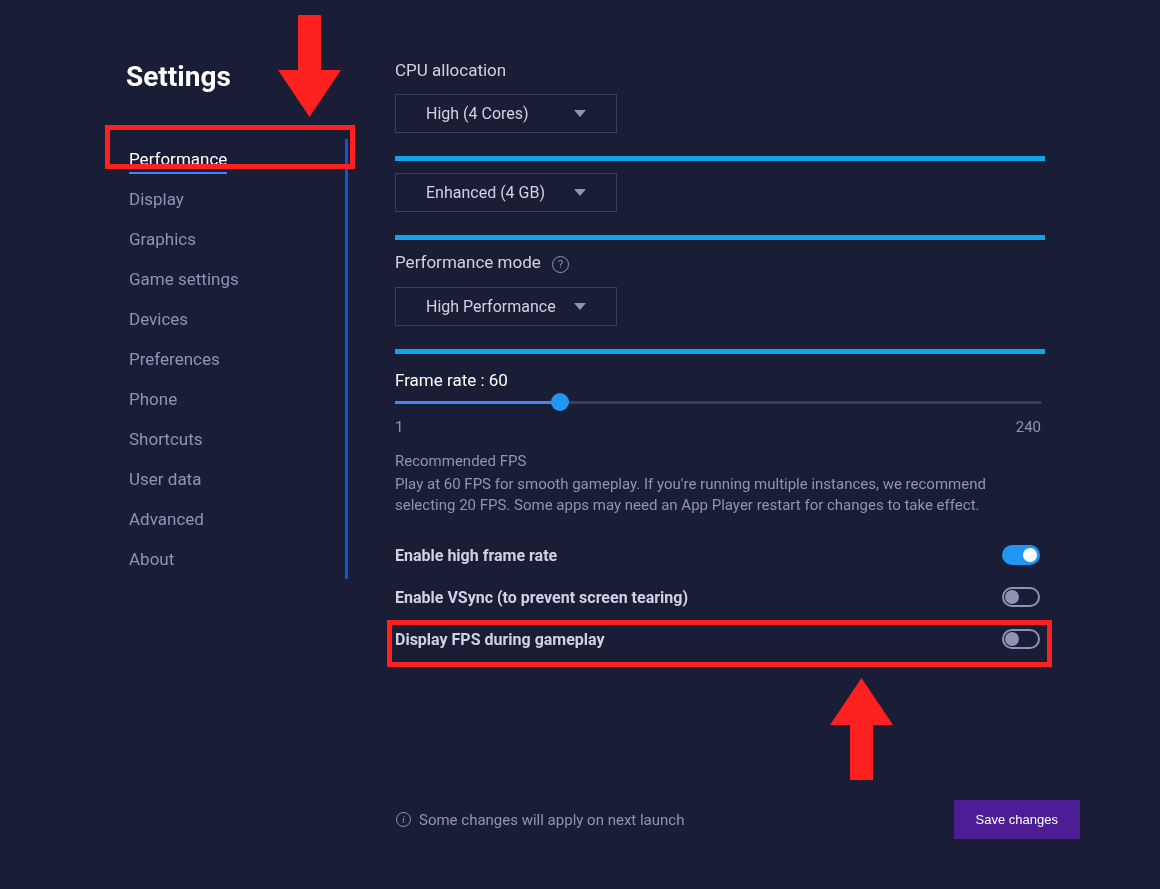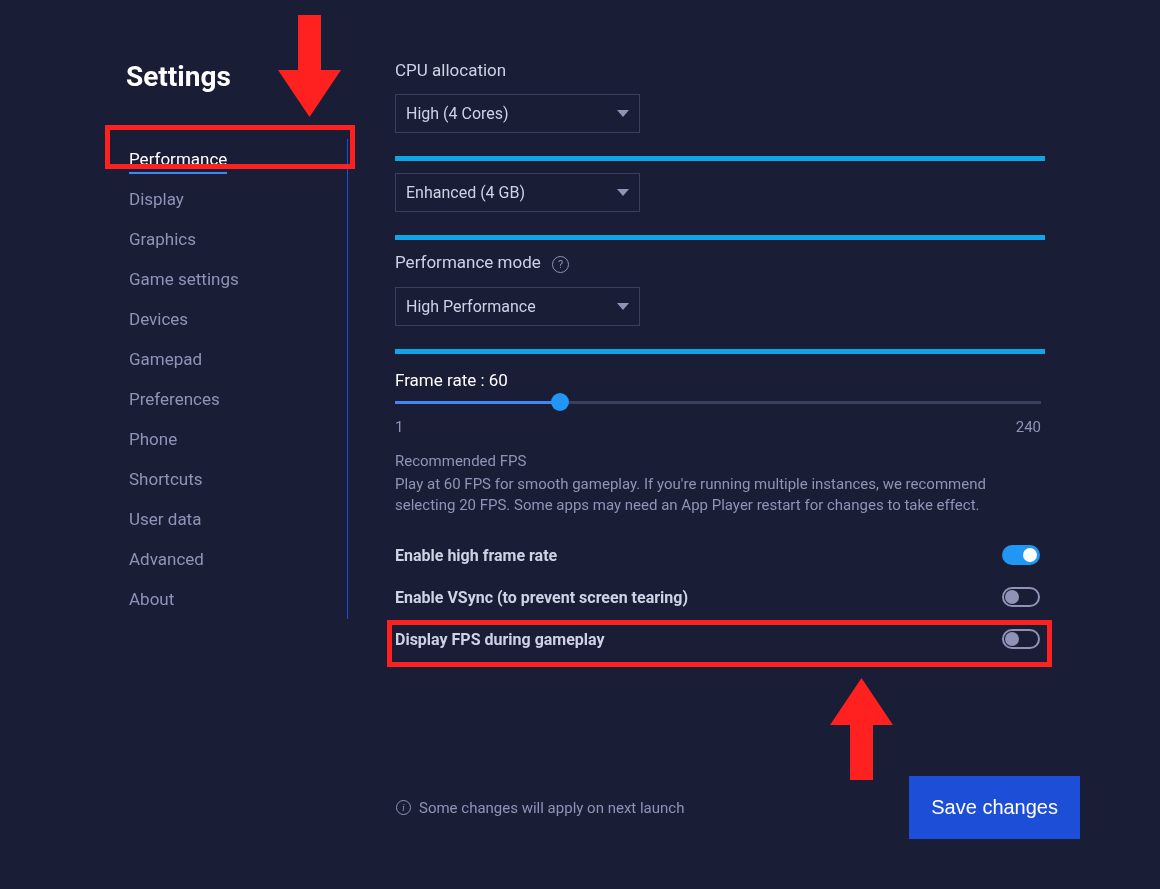--- a/index.html
+++ b/index.html
@@ -26,21 +26,21 @@
     .page-title {
       font-size: 28px;
       font-weight: 700;
       color: #fff;
       margin-bottom: 46px;
       margin-left: 3px;
     }
     
     .sidebar {
       width: 225px;
-      border-right: 1px solid #1d4ed8;
+      border-right: 3px solid #1d4ed8;
       padding-right: 30px;
     }
     
     .sidebar-item {
       padding: 10px 6px;
       color: #8f94b6;
       font-size: 17px;
       cursor: pointer;
     }
     
@@ -70,22 +70,22 @@
       font-size: 17px;
       margin-bottom: 14px;
     }
     
     .dropdown {
       display: flex;
       align-items: center;
       justify-content: space-between;
       background: transparent;
       border: 1px solid #3a3f5d;
-      padding: 9px 10px;
-      width: 245px;
+      padding: 9px 30px;
+      width: 222px;
       color: #cfd2e5;
       font-size: 16px;
       cursor: pointer;
     }
     
     .chevron-down {
       width: 0;
       height: 0;
       border-left: 6px solid transparent;
       border-right: 6px solid transparent;
@@ -245,25 +245,25 @@
       border: 1px solid #8f94b6;
       border-radius: 50%;
       font-size: 10px;
       color: #8f94b6;
       margin-right: 8px;
       font-style: italic;
       font-family: Georgia, serif;
     }
     
     .save-btn {
-      background: #1d4ed8;
+      background: #4c1d95;
       color: #fff;
       border: none;
-      padding: 20px 22px;
-      font-size: 20px;
+      padding: 12px 22px;
+      font-size: 13px;
       font-weight: 500;
       cursor: pointer;
     }
     
     
     .arrow-down {
       position: absolute;
       top: 15px;
       left: 278px;
       width: 63px;
@@ -309,21 +309,20 @@
 
 <div class="container">
   <div>
     <h1 class="page-title">Settings</h1>
     <div class="sidebar">
       <div class="sidebar-item active"><span>Performance</span></div>
       <div class="sidebar-item">Display</div>
       <div class="sidebar-item">Graphics</div>
       <div class="sidebar-item">Game settings</div>
       <div class="sidebar-item">Devices</div>
-      <div class="sidebar-item">Gamepad</div>
       <div class="sidebar-item">Preferences</div>
       <div class="sidebar-item">Phone</div>
       <div class="sidebar-item">Shortcuts</div>
       <div class="sidebar-item">User data</div>
       <div class="sidebar-item">Advanced</div>
       <div class="sidebar-item">About</div>
     </div>
   </div>
 
   <div class="main-content">

